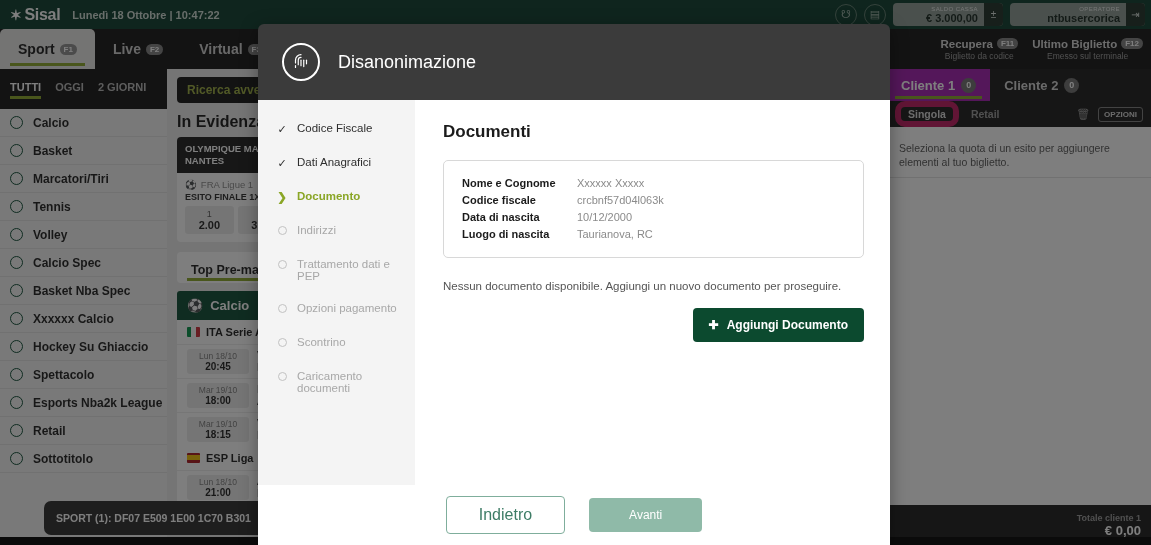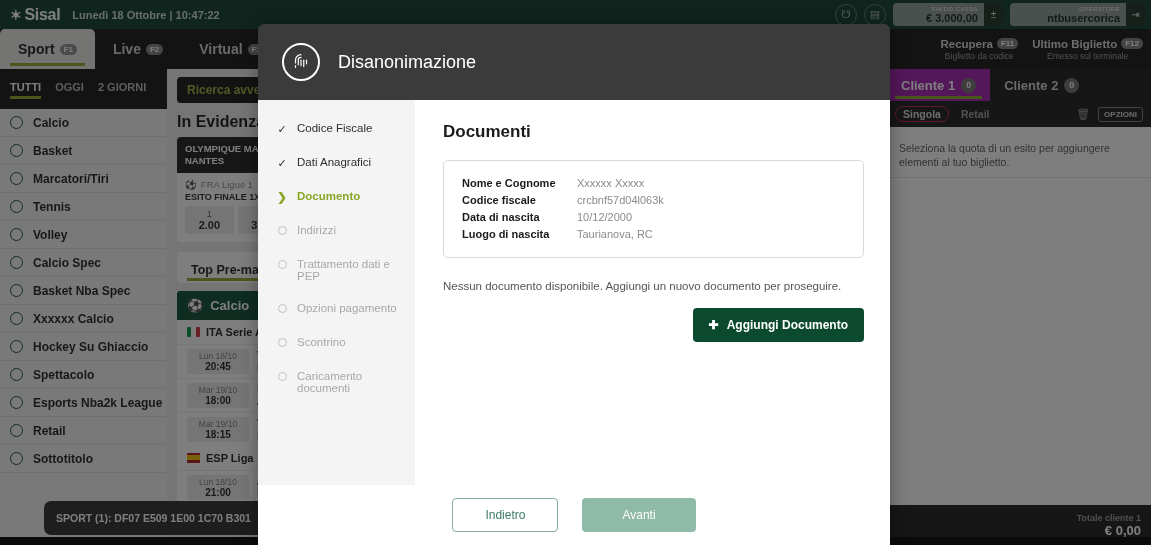--- a/index.html
+++ b/index.html
@@ -98,21 +98,21 @@
 
   
   .rightcol { position: absolute; right: 0; top: 69px; width: 264px; bottom: 0; background: #fff; }
   .cli-tabs { height: 32px; background: #1a1a1a; display: flex; align-items: flex-end; }
   .cli-tab { position: relative; padding: 0 14px; height: 32px; display: flex; align-items: center; gap: 6px; font-size: 13px; font-weight: bold; color: #d3d3d3; }
   .cli-tab.active { background: #a21caf; color: #fff; }
   .cli-tab.active::after { content: ""; position: absolute; left: 8px; right: 8px; bottom: 2px; height: 3px; background: #8aa626; }
   .cnt-badge { background: #6f6f6f; color: #fff; border-radius: 50%; width: 15px; height: 15px; font-size: 9px; display: flex; align-items: center; justify-content: center; }
   .slip-bar { height: 26px; background: #1a1a1a; display: flex; align-items: center; padding: 0 8px; gap: 12px; }
   .slip-bar .seg { font-size: 10.5px; color: #9a9a9a; font-weight: bold; }
-  .slip-bar .seg.on { color: #d9d9d9; border: 1px solid #be185d; border-radius: 10px; padding: 1px 7px; }
+  .slip-bar .seg.on { color: #d9d9d9; border: 6px solid #be185d; border-radius: 10px; padding: 1px 7px; }
   .opz { margin-left: auto; display: flex; align-items: center; gap: 8px; }
   .opz .btn { border: 1px solid #7d7d7d; border-radius: 3px; color: #d6d6d6; font-size: 8px; font-weight: bold; padding: 2px 5px; }
   .slip-msg { padding: 14px 12px 8px; font-size: 10.5px; color: #555; line-height: 14px; border-bottom: 1px solid #e2e2e2; }
   .slip-foot { position: absolute; left: 0; right: 0; bottom: 0; height: 40px; background: #1a1a1a; display: flex; flex-direction: column; align-items: flex-end; justify-content: center; padding-right: 10px; }
   .slip-foot .c { font-size: 9px; color: #9a9a9a; font-weight: bold; }
   .slip-foot .v { font-size: 13px; color: #fff; font-weight: bold; }
 
   
   .ticket-bar {
     position: absolute; left: 44px; bottom: 10px; width: 272px; height: 34px;
@@ -149,21 +149,21 @@
   .info-row { display: flex; font-size: 11px; line-height: 17px; }
   .info-row .k { width: 115px; color: #1b1b1b; font-weight: bold; flex: none; }
   .info-row .v { color: #8b8b8b; }
   .note { font-size: 11.5px; color: #555; margin: 22px 0 0; }
   .add-row { display: flex; justify-content: flex-end; margin-top: 16px; }
   .btn-green {
     background: #0c4a2f; color: #fff; border: none; border-radius: 4px;
     font-size: 12px; font-weight: bold; padding: 10px 16px; display: flex; align-items: center; gap: 8px;
   }
   .modal-foot { height: 60px; background: #fff; display: flex; align-items: center; justify-content: center; gap: 24px; flex: none; }
-  .btn-out { background: #fff; color: #3e7c66; border: 1px solid #7fae9c; border-radius: 4px; font-size: 12px; padding: 9px 32px; }
+  .btn-out { background: #fff; color: #3e7c66; border: 1px solid #7fae9c; border-radius: 4px; font-size: 16px; padding: 9px 32px; }
   .btn-dis { background: #8fbaa8; color: #fff; border: none; border-radius: 4px; font-size: 12px; padding: 10px 40px; }
 </style>
 </head>
 <body>
 
 <div id="app">
 
   <div class="bg-layer">
 
     <div class="topbar">

